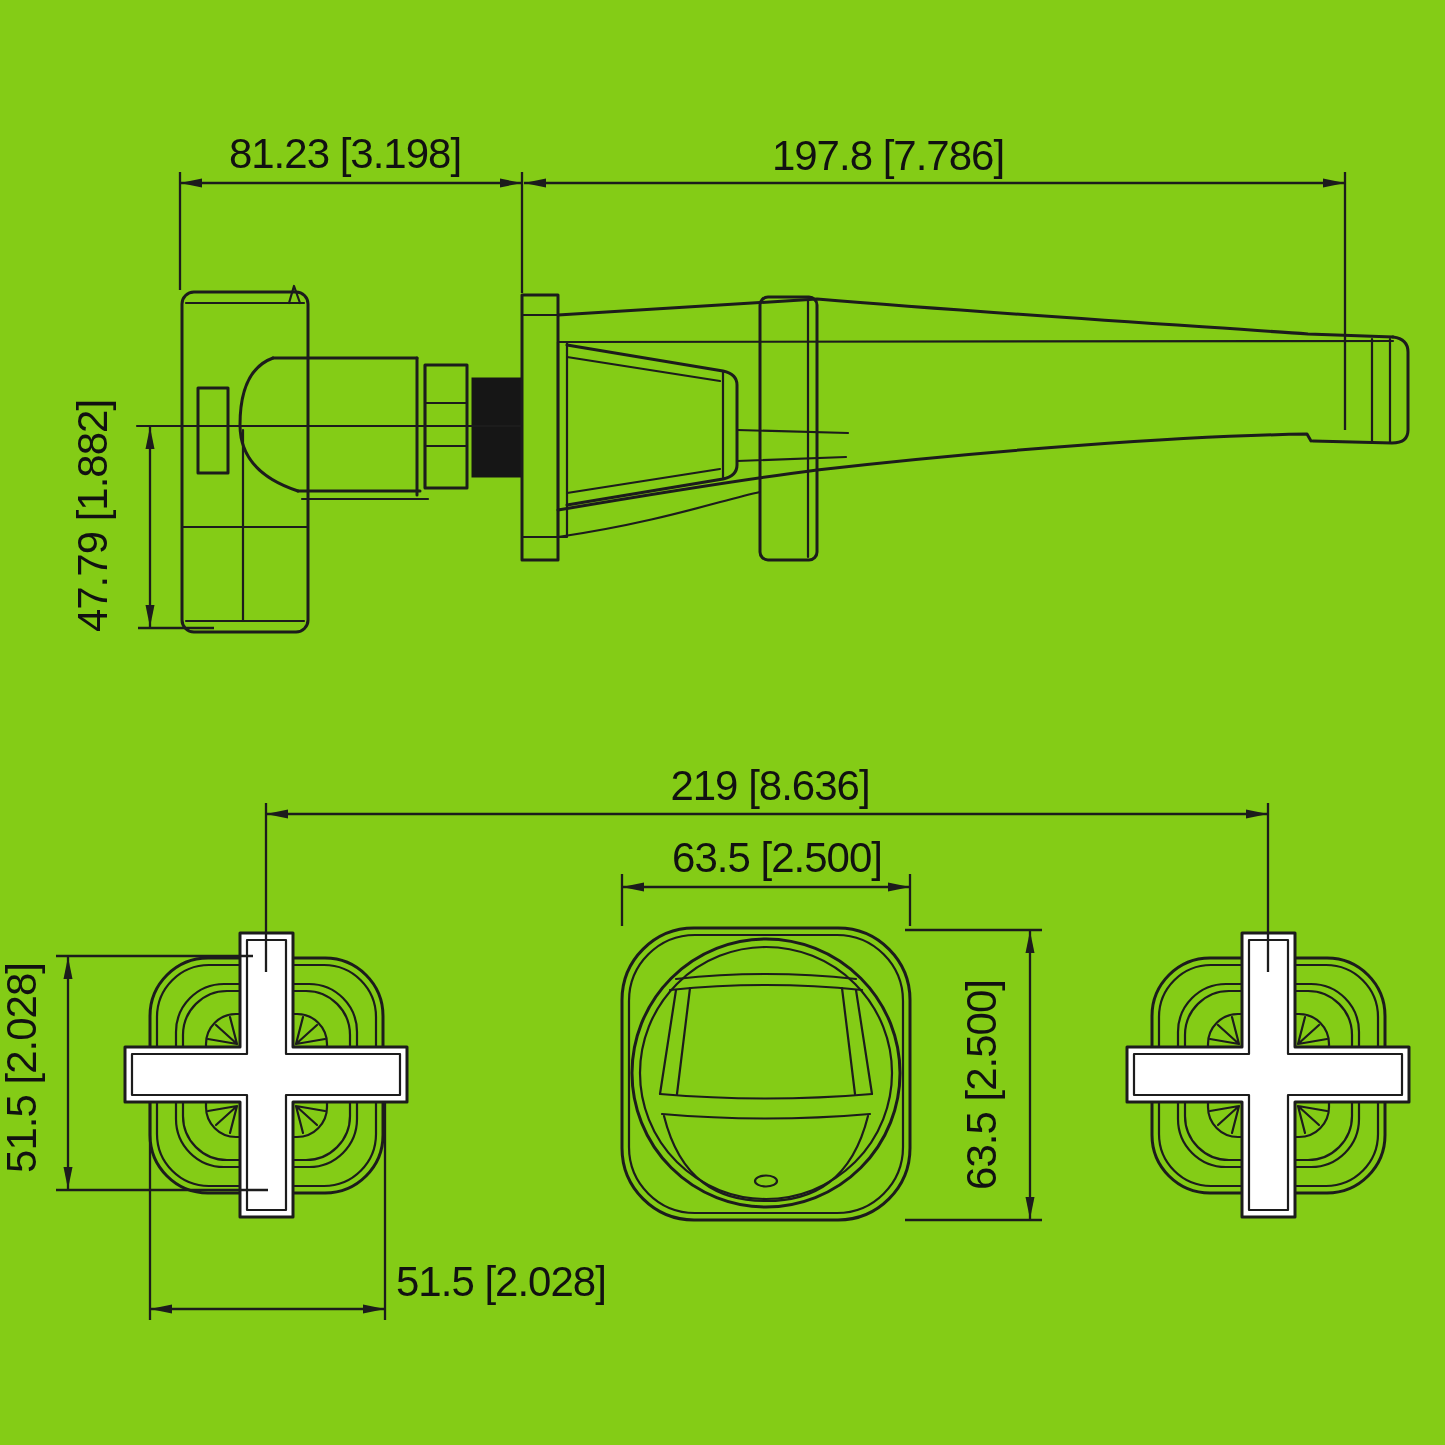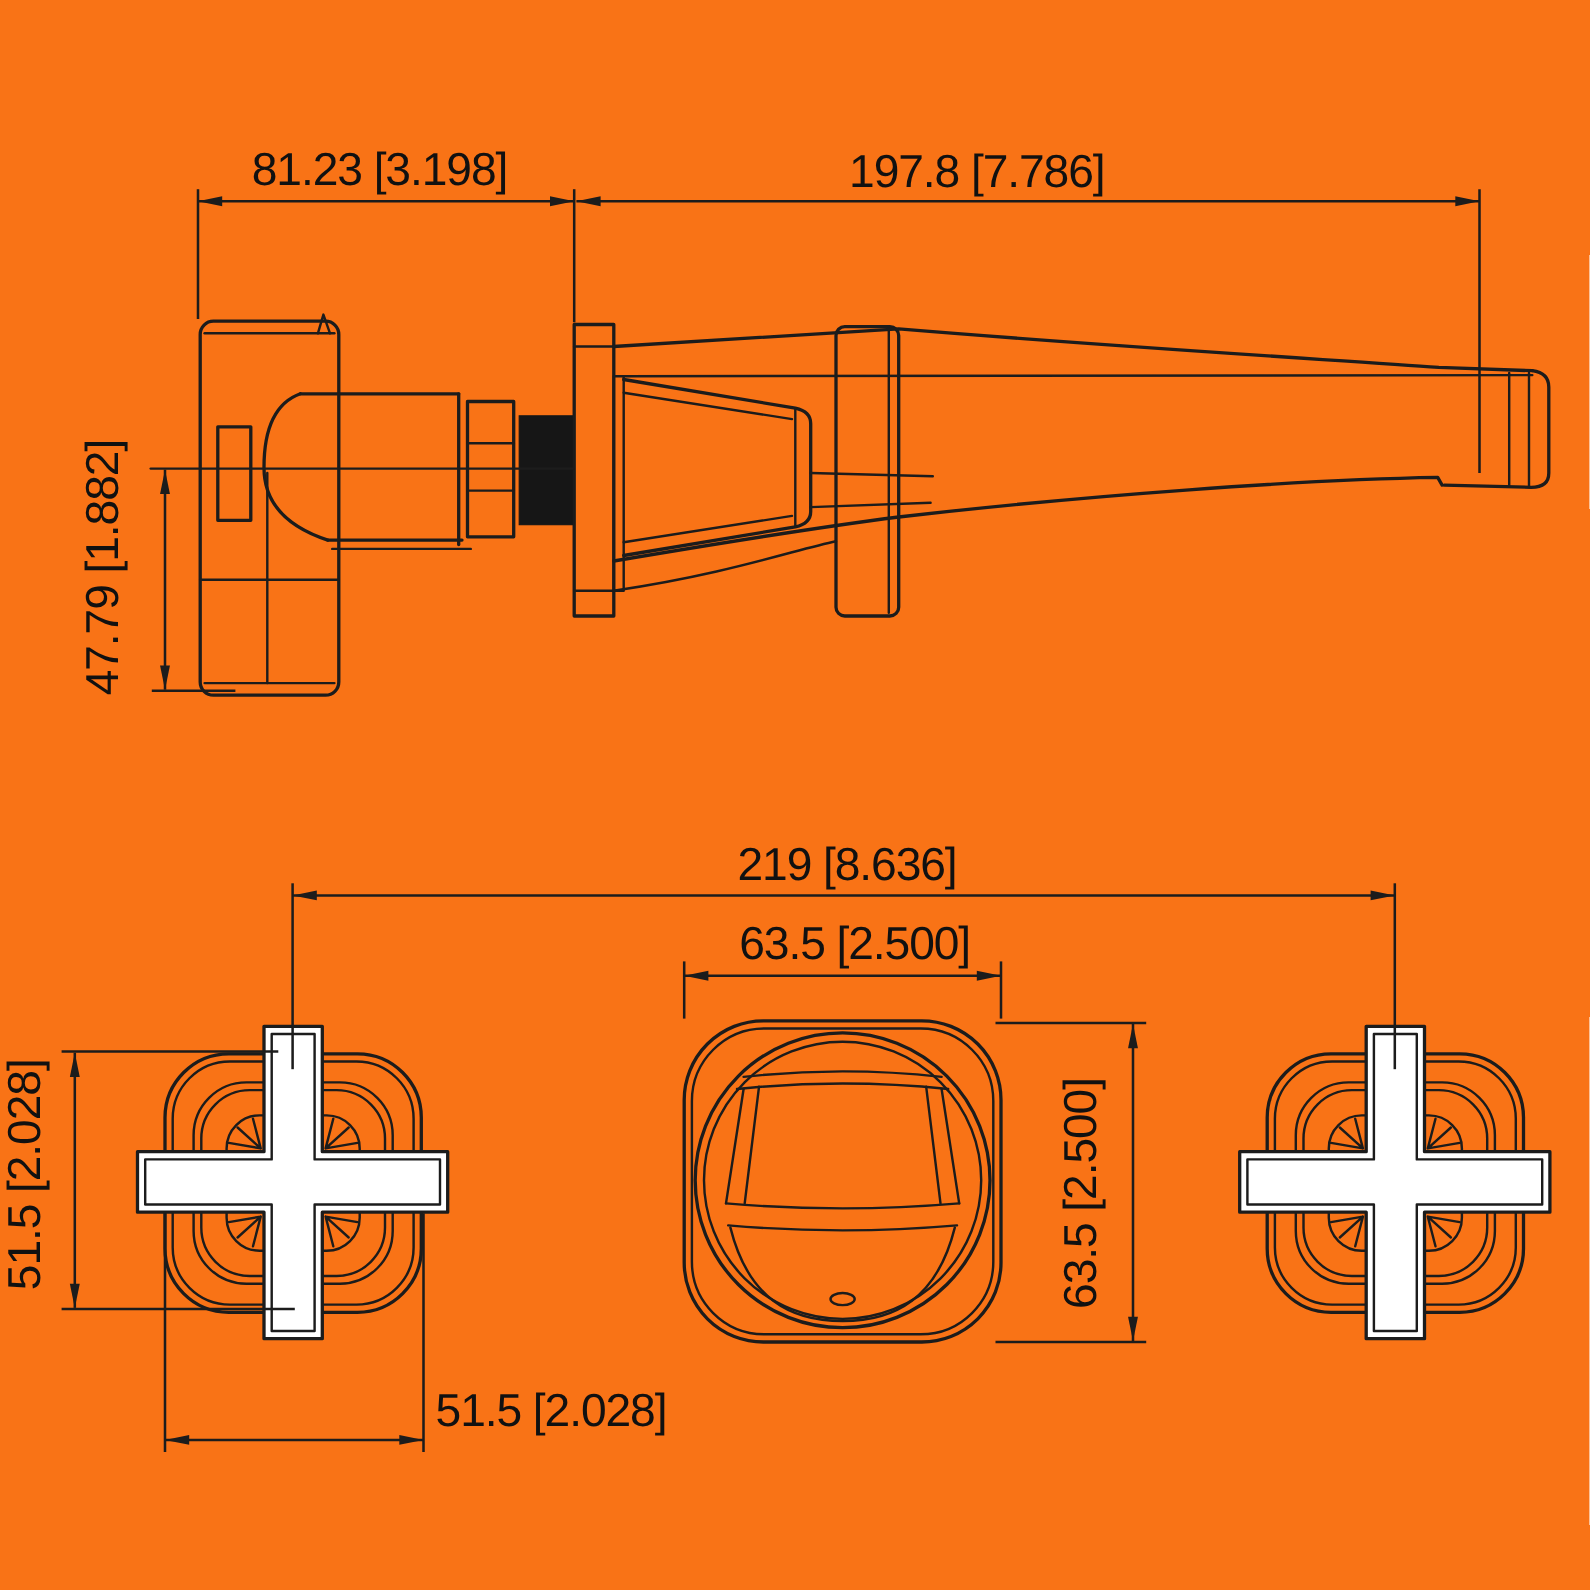--- a/index.html
+++ b/index.html
@@ -1,16 +1,16 @@
 <!DOCTYPE html>
 <html><head>
 <meta charset="utf-8">
 <style>
   html,body{margin:0;padding:0;background:#fff;}
-  .sheet{width:1445px;height:1445px;background:#f97316;position:relative;overflow:hidden;}
+  .sheet{width:1445px;height:1445px;background:#84cc16;position:relative;overflow:hidden;}
   svg{display:block;}
   .part{fill:none;stroke:#1c1c1c;stroke-width:3;stroke-linecap:round;stroke-linejoin:round;}
   .part-thin{fill:none;stroke:#1c1c1c;stroke-width:2.2;stroke-linecap:round;stroke-linejoin:round;}
   .part-white{fill:#ffffff;stroke:#1c1c1c;stroke-width:3;stroke-linejoin:round;}
   .black-fill{fill:#161616;stroke:#161616;}
   .dim{fill:none;stroke:#1c1c1c;stroke-width:2.3;stroke-linecap:butt;}
   .arrow{fill:#1c1c1c;stroke:none;}
   .dim-text{font-family:"Liberation Sans","DejaVu Sans",sans-serif;font-size:42px;fill:#111;letter-spacing:-1px;}
 </style>
 </head>

